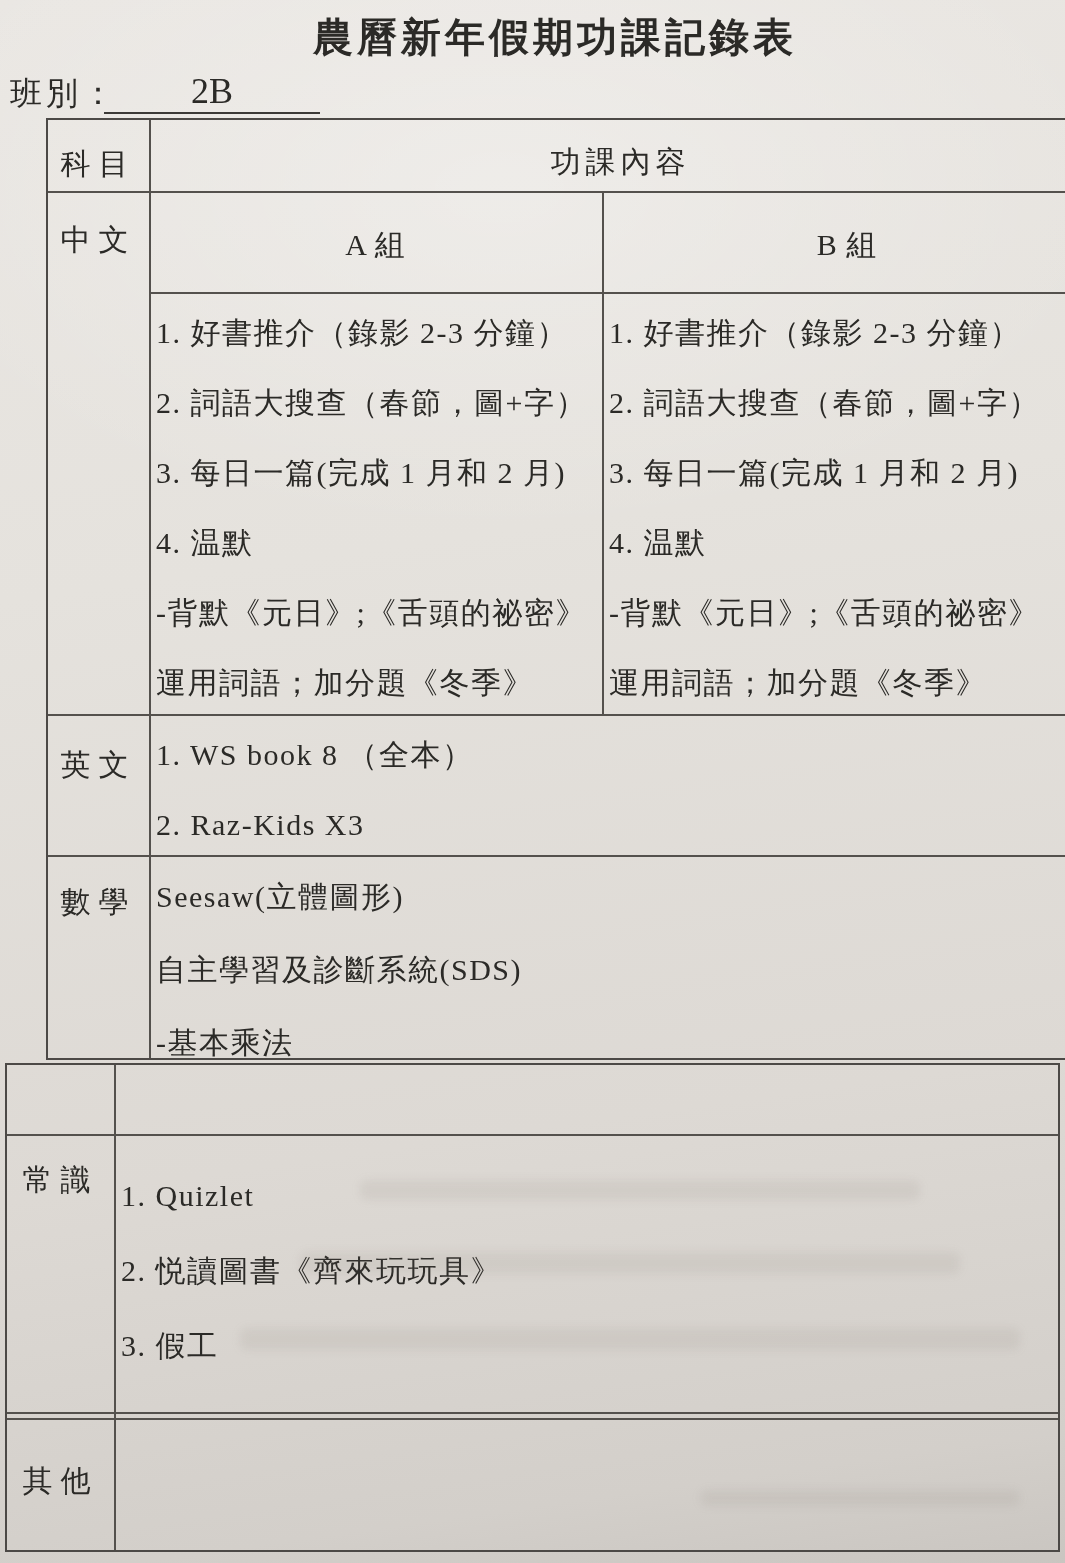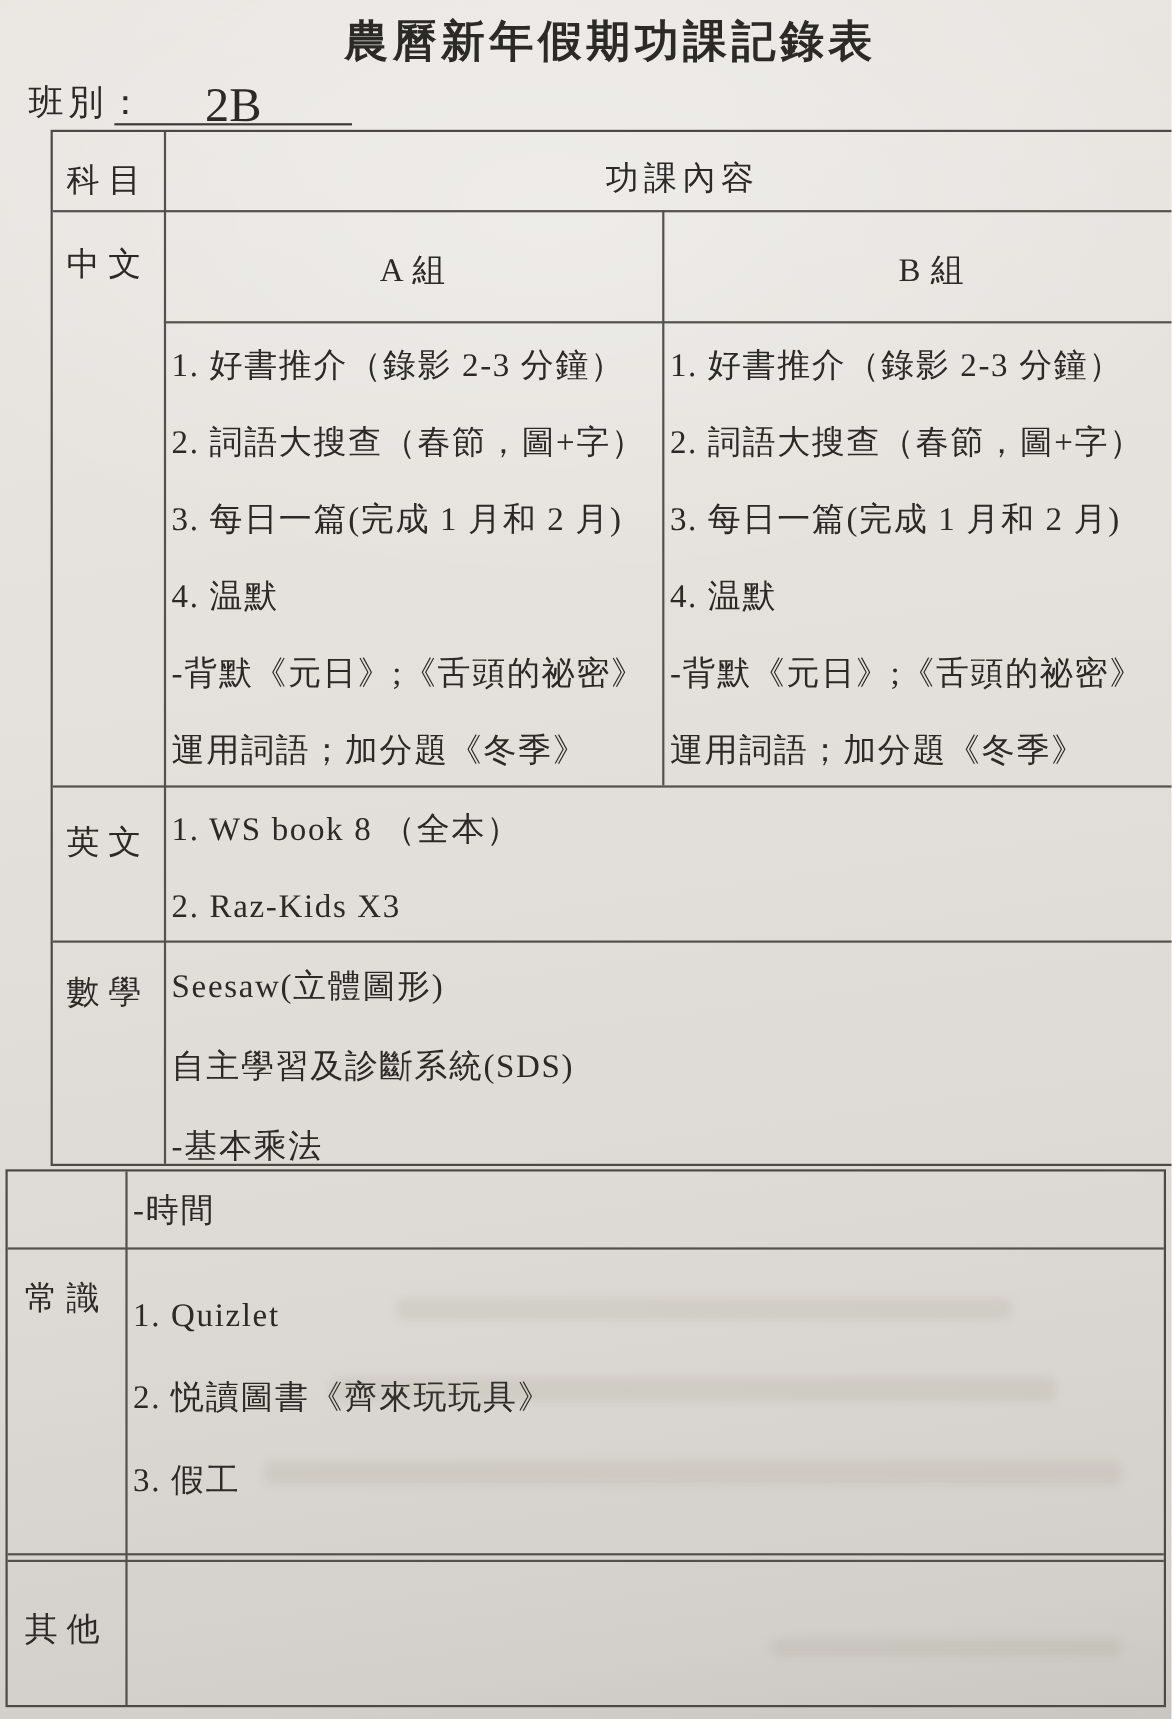--- a/index.html
+++ b/index.html
@@ -11,23 +11,23 @@
     padding-left:45px;
   }
   .page::before{
     content:""; position:absolute; inset:0; pointer-events:none;
     background:radial-gradient(ellipse 900px 500px at 45% 12%, rgba(255,255,255,0.28), rgba(255,255,255,0) 70%);
   }
   .title{
     position:absolute; left:0; top:10px; width:100%;
     text-align:center; font-size:40px; font-weight:700; letter-spacing:4px;
   }
-  .class-line{ position:absolute; left:26px; top:72px; font-size:32px; letter-spacing:4px;}
+  .class-line{ position:absolute; left:10px; top:72px; font-size:32px; letter-spacing:4px;}
   .class-underline{ position:absolute; left:104px; top:112px; width:216px; height:0; border-bottom:2.5px solid #3c3a37;}
-  .class-value{ position:absolute; left:104px; top:70px; width:216px; text-align:center; font-size:44px;}
+  .class-value{ position:absolute; left:104px; top:70px; width:216px; text-align:center; font-size:36px;}
 
   .sect{ position:absolute; border:2px solid #4c4946; box-sizing:border-box;}
   .s1{ left:9px; top:118px; width:1048px; height:942px;margin-left:37px;}
   .s2{ left:5px; top:1063px; width:1055px; height:489px;}
   .vline,.hline{ position:absolute; background:#54514d;}
   .vline{ width:1.8px;} .hline{ height:1.8px;}
 
   .cell-text{ position:absolute; font-size:30px; letter-spacing:1px; white-space:nowrap;}
   .subject{ letter-spacing:8px; }
   .center{ text-align:center; }
@@ -93,23 +93,20 @@
       <div class="line">-基本乘法</div>
     </div>
   </div>
 
   <div class="sect s2">
     <div class="vline" style="left:107px; top:0; height:485px;"></div>
     <div class="hline" style="left:0; top:69px; width:1051px;"></div>
     <div class="hline" style="left:0; top:347px; width:1051px;"></div>
     <div class="hline" style="left:0; top:353px; width:1051px;"></div>
 
-    <div class="lines" style="left:114px; top:16px; width:930px; line-height:40px;">
-      <div class="line">-時間</div>
-    </div>
 
     <div class="cell-text subject center" style="left:0; top:95px; width:107px;">常識</div>
     <div class="lines" style="left:114px; top:93px; width:930px; line-height:75px;">
       <div class="line">1. Quizlet</div>
       <div class="line">2. 悦讀圖書《齊來玩玩具》</div>
       <div class="line">3. 假工</div>
     </div>
 
     <div class="cell-text subject center" style="left:0; top:396px; width:107px;">其他</div>
   </div>

